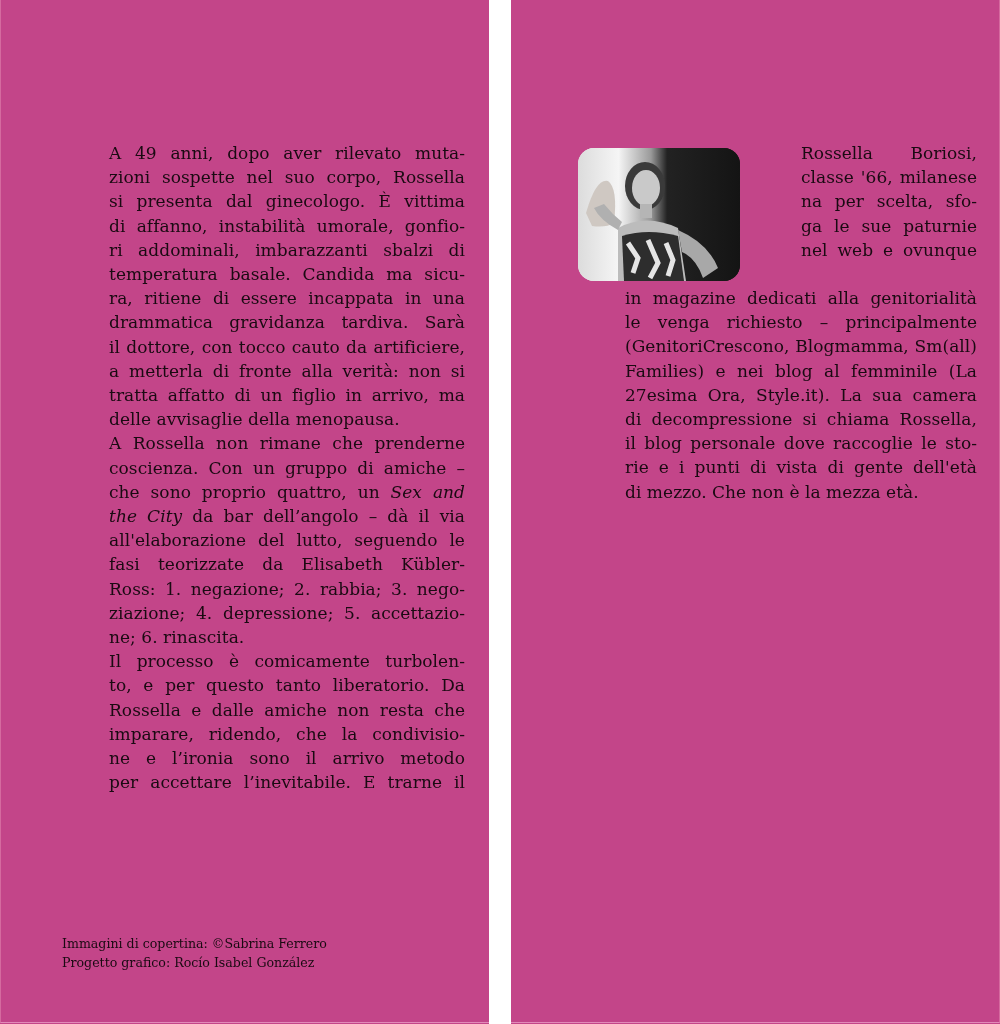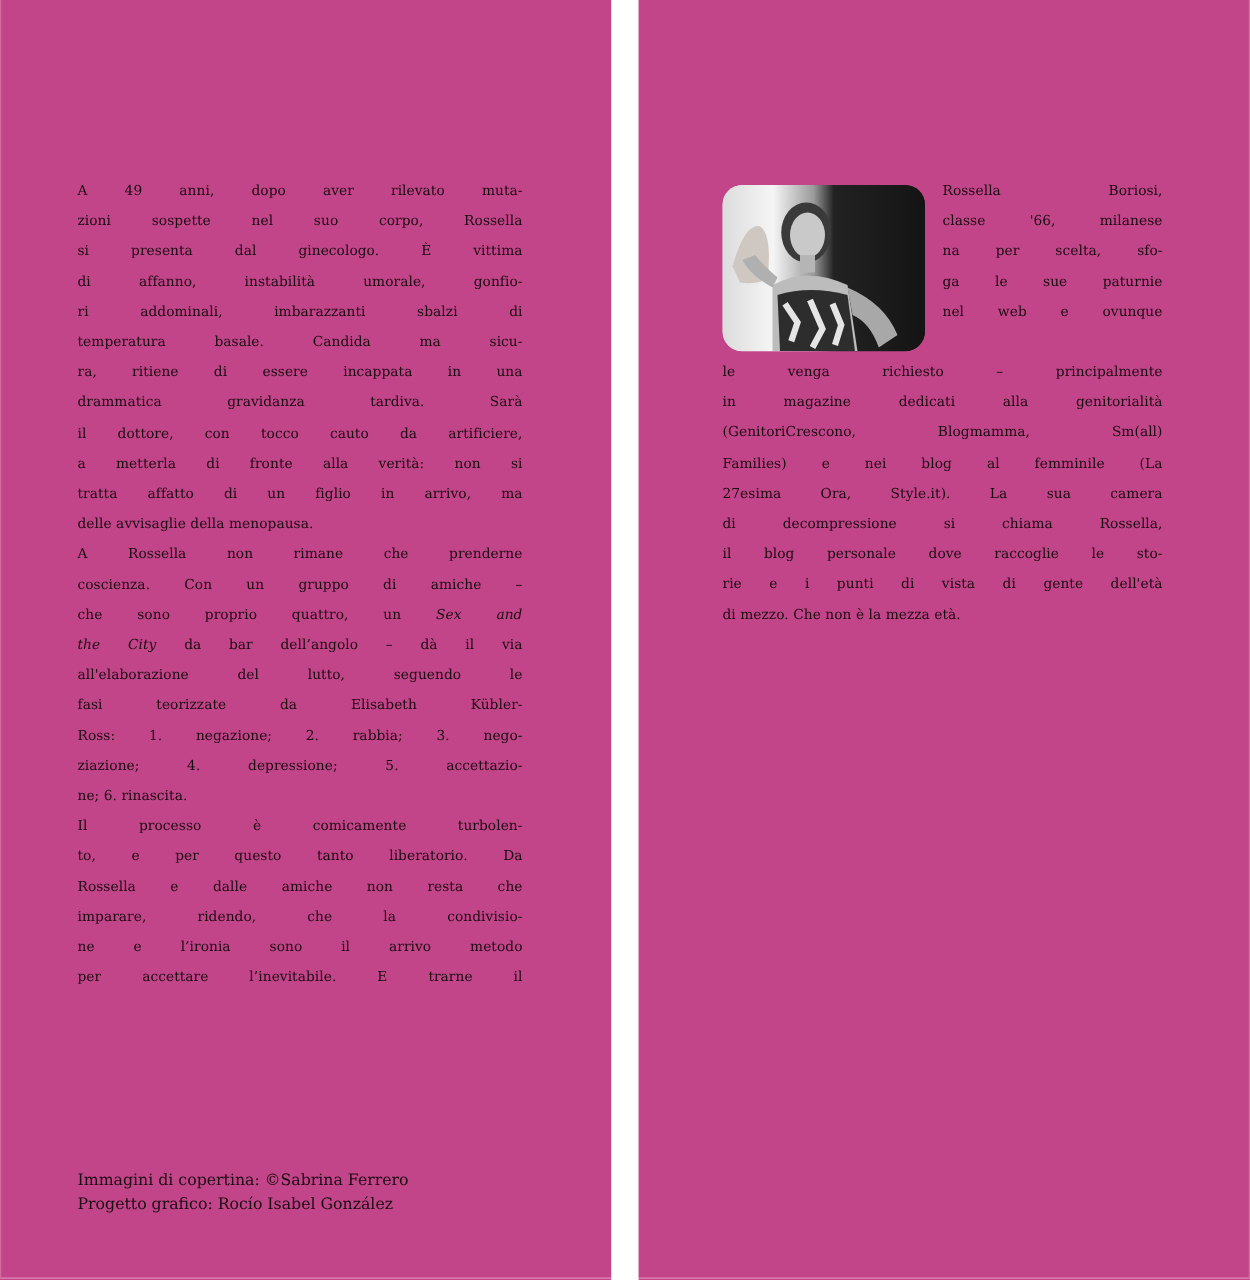--- a/index.html
+++ b/index.html
@@ -14,23 +14,24 @@
     background: #c34589;
     border-bottom: 1px solid #e28ab8;
   }
   .panel.left { left: 0; width: 489px; border-left: 1px solid #d56a9f; }
   .panel.right { left: 511px; width: 488px; border-right: 1px solid #d56a9f; }
   .divider {
     position: absolute; top: 0; left: 489px; width: 22px; height: 1024px;
     background: #ffffff;
   }
   .text {
-    font-size: 11px; line-height: 24.2px; letter-spacing: 0.05px;
+    font-size: 17px; line-height: 24.2px; letter-spacing: 0.05px;
     text-align: justify; text-align-last: left;
     hyphens: manual;
+    margin-left: 47px;
   }
   .line { display: block; text-align: justify; text-align-last: justify; white-space: nowrap; }
   .line.last { text-align-last: left; }
   .left-body {
     position: absolute; left: 62px; top: 141px; width: 356px;
   }
   .credits {
     position: absolute; left: 62px; top: 934px; width: 330px;
     font-size: 12.6px; line-height: 19px;
   }
@@ -115,22 +116,22 @@
 
 <div class="right-first text">
   <span class="line">Rossella Boriosi,</span>
   <span class="line">classe '66, milanese</span>
   <span class="line">na per scelta, sfo-</span>
   <span class="line">ga le sue paturnie</span>
   <span class="line">nel web e ovunque</span>
 </div>
 
 <div class="right-rest text">
+  <span class="line">in magazine dedicati alla genitorialità</span>
   <span class="line">le venga richiesto – principalmente</span>
-  <span class="line">in magazine dedicati alla genitorialità</span>
   <span class="line">(GenitoriCrescono, Blogmamma, Sm(all)</span>
   <span class="line">Families) e nei blog al femminile (La</span>
   <span class="line">27esima Ora, Style.it). La sua camera</span>
   <span class="line">di decompressione si chiama Rossella,</span>
   <span class="line">il blog personale dove raccoglie le sto-</span>
   <span class="line">rie e i punti di vista di gente dell'età</span>
   <span class="line last">di mezzo. Che non è la mezza età.</span>
 </div>
 
 </body></html>

